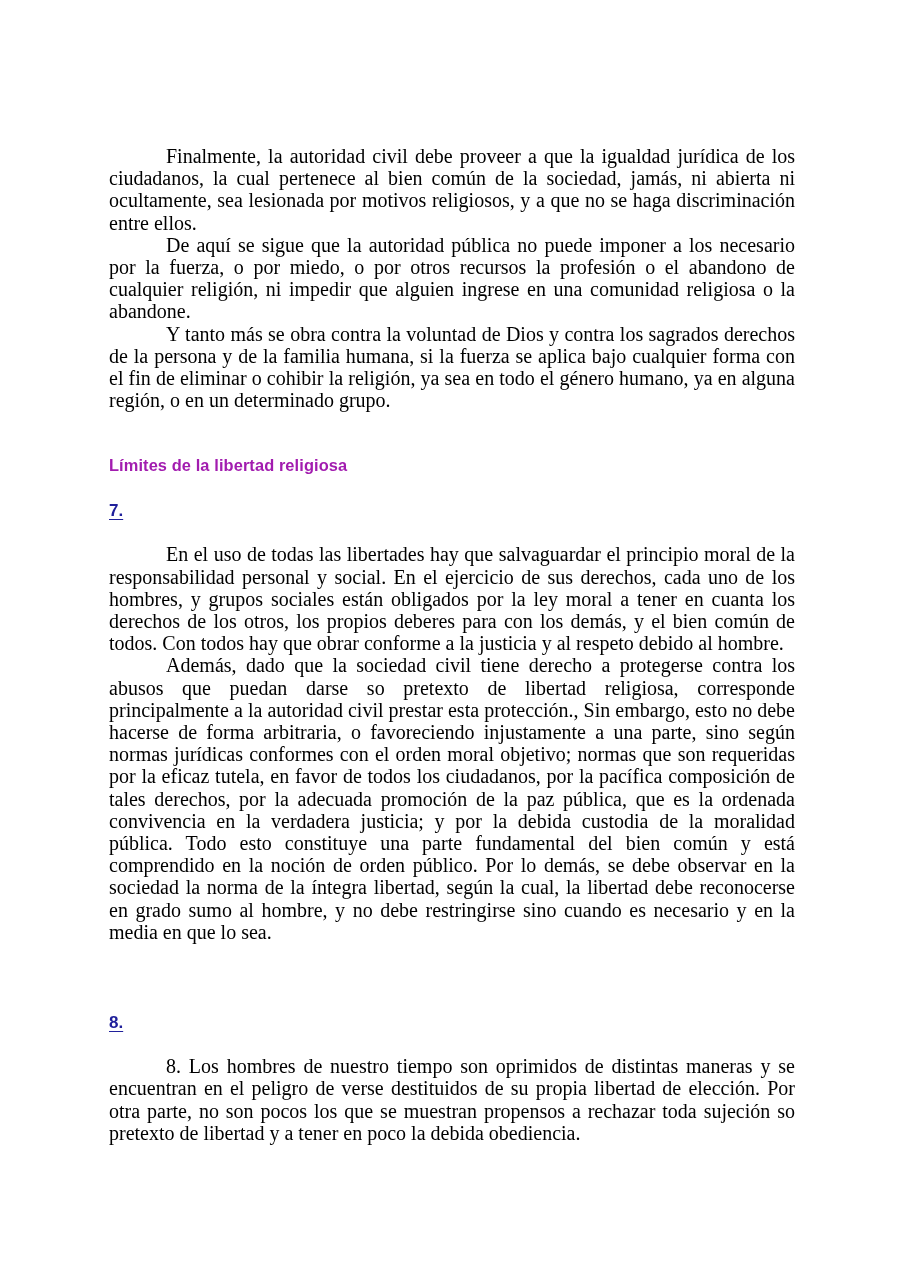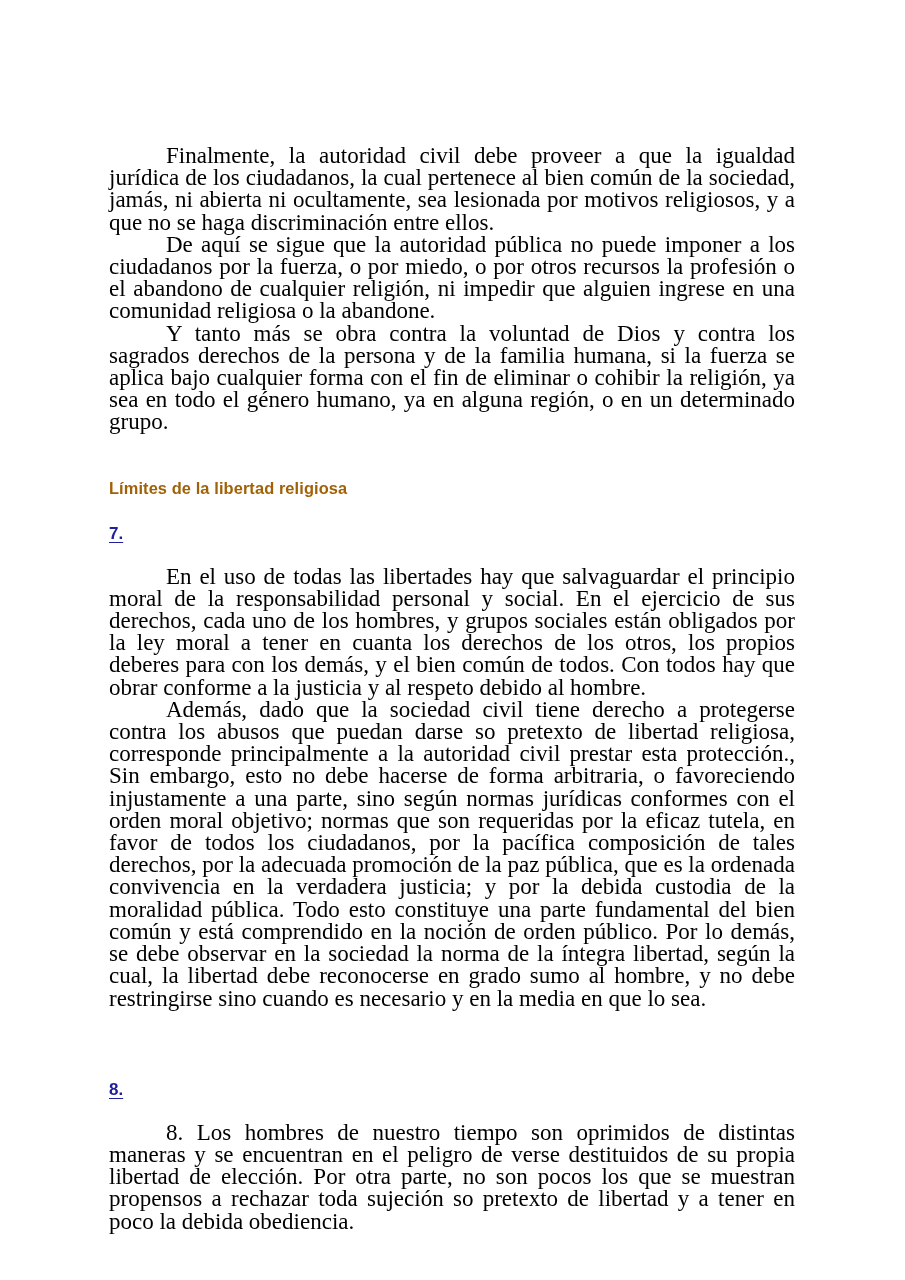--- a/index.html
+++ b/index.html
@@ -20,36 +20,36 @@
   .content {
     position: absolute;
     left: 109px;
     top: 145px;
     width: 686px;
   }
   p.body-par {
     margin: 0;
     padding: 0;
     font-family: "Liberation Serif", "DejaVu Serif", serif;
-    font-size: 23px;
+    font-size: 20px;
     line-height: 22.2px;
     color: #000000;
     text-align: justify;
     text-justify: inter-word;
     text-indent: 57px;
     -webkit-hyphens: none;
     hyphens: none;
   }
   h2.section-heading {
     margin: 0;
     padding: 0;
     font-family: "Liberation Sans", "DejaVu Sans", sans-serif;
     font-size: 16.4px;
     font-weight: bold;
-    color: #a16207;
+    color: #a21caf;
     line-height: 20px;
     letter-spacing: 0.1px;
   }
   .anchor-link {
     display: inline-block;
     font-family: "Liberation Sans", "DejaVu Sans", sans-serif;
     font-size: 17px;
     font-weight: bold;
     color: #20209b;
     text-decoration: underline;
@@ -61,21 +61,21 @@
   .spacer-sm { height: 22px; }
 </style>
 </head>
 <body>
 
 <div class="page">
   <div class="content">
 
     <p class="body-par">Finalmente, la autoridad civil debe proveer a que la igualdad jurídica de los ciudadanos, la cual pertenece al bien común de la sociedad, jamás, ni abierta ni ocultamente, sea lesionada por motivos religiosos, y a que no se haga discriminación entre ellos.</p>
 
-    <p class="body-par">De aquí se sigue que la autoridad pública no puede imponer a los ciudadanos por la fuerza, o por miedo, o por otros recursos la profesión o el abandono de cualquier religión, ni impedir que alguien ingrese en una comunidad religiosa o la abandone.</p>
+    <p class="body-par">De aquí se sigue que la autoridad pública no puede imponer a los necesario por la fuerza, o por miedo, o por otros recursos la profesión o el abandono de cualquier religión, ni impedir que alguien ingrese en una comunidad religiosa o la abandone.</p>
 
     <p class="body-par">Y tanto más se obra contra la voluntad de Dios y contra los sagrados derechos de la persona y de la familia humana, si la fuerza se aplica bajo cualquier forma con el fin de eliminar o cohibir la religión, ya sea en todo el género humano, ya en alguna región, o en un determinado grupo.</p>
 
     <div class="spacer-xl"></div>
 
     <h2 class="section-heading">Límites de la libertad religiosa</h2>
 
     <div class="spacer-md"></div>
 
     <a class="anchor-link" href="#">7.</a>

